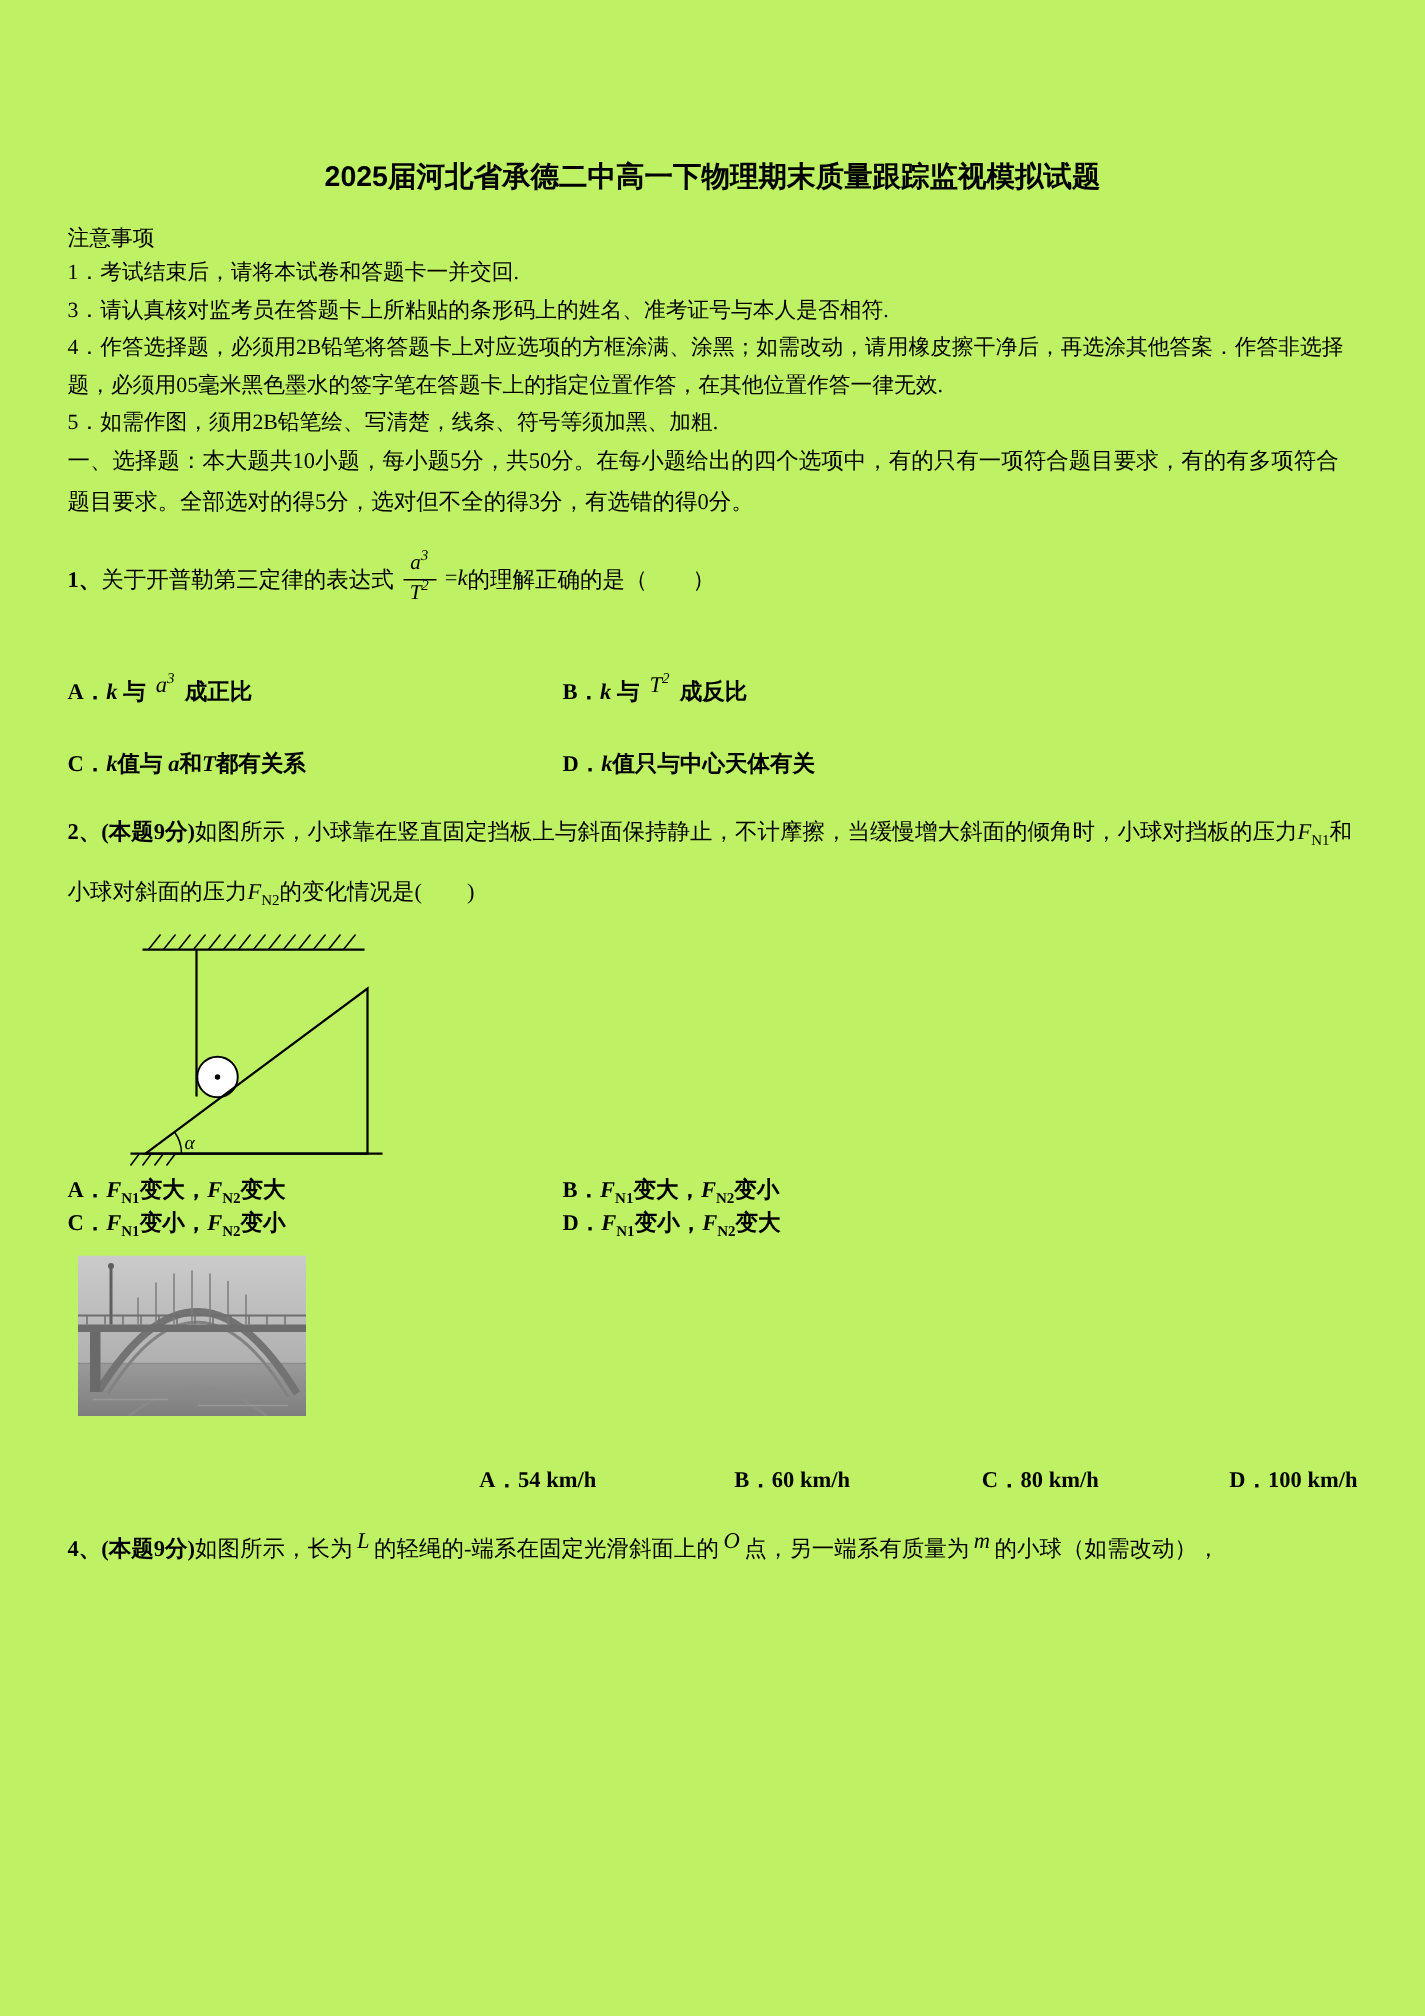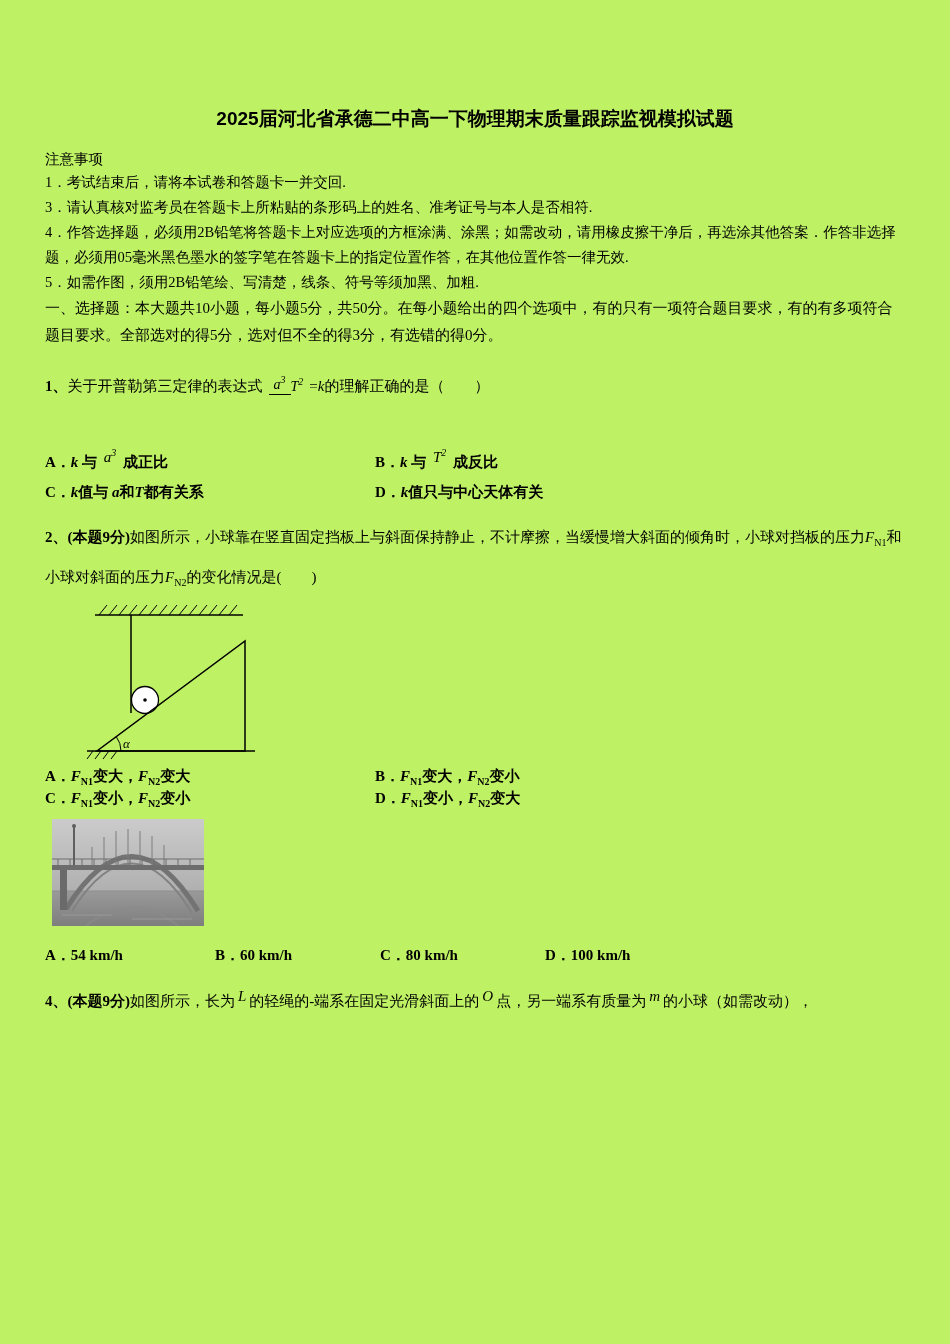--- a/index.html
+++ b/index.html
@@ -21,34 +21,34 @@
     margin-bottom: 16px;
   }
   .notice-heading { font-size: 14.5px; line-height: 22px; }
   .notice-item   { font-size: 14.5px; line-height: 25px; }
   .section-heading { font-size: 15px; line-height: 27px; }
   .bold { font-weight: bold; }
   .mi { font-family: "Liberation Serif", "DejaVu Serif", serif; font-style: italic; }
   sup, sub { line-height: 0; font-size: 10px; }
   .q1-stem { margin-top: 12px; display: flex; align-items: center; height: 50px; }
   .frac {
-    display: inline-flex; flex-direction: row; align-items: center;
+    display: inline-flex; flex-direction: column; align-items: center;
     margin: 0 6px; line-height: 1.05; font-size: 14px;
   }
   .frac .num { border-bottom: 1px solid #000; padding: 1px 5px 2px; }
   .frac .den { padding-top: 2px; text-align: right; }
   .opt-row { display: flex; font-weight: bold; font-size: 15px; line-height: 22px; }
   .opt-row.q1r1 { margin-top: 40px; }
-  .opt-row.q1r2 { margin-top: 8px; }
+  .opt-row.q1r2 { margin-top: 26px; }
   .opt-col1 { width: 330px; }
   .raised { position: relative; top: -5px; font-weight: normal; margin: 0 3px; }
   .q-para { line-height: 40px; font-size: 15px; margin: 14px 0 0 0; }
   .fig-incline { margin: 4px 0 2px 40px; }
   .fig-bridge  { margin: 10px 0 0 7px; display: block; }
-  .q3-opts { display: flex; margin-top: 18px; font-weight: bold; line-height: 22px; font-size: 15px; }
+  .q3-opts { display: flex; margin-top: 32px; font-weight: bold; line-height: 22px; font-size: 15px; justify-content: flex-end; }
   .q3-opts .o1 { width: 170px; }
   .q3-opts .o2 { width: 165px; }
   .q3-opts .o3 { width: 165px; }
   .q4-para { margin-top: 20px; line-height: 30px; font-size: 15px; }
   svg { display: block; }
   .alpha { font-style: italic; font-size: 13px; font-family: "Liberation Serif", serif; }
 </style>
 </head>
 <body>
 

